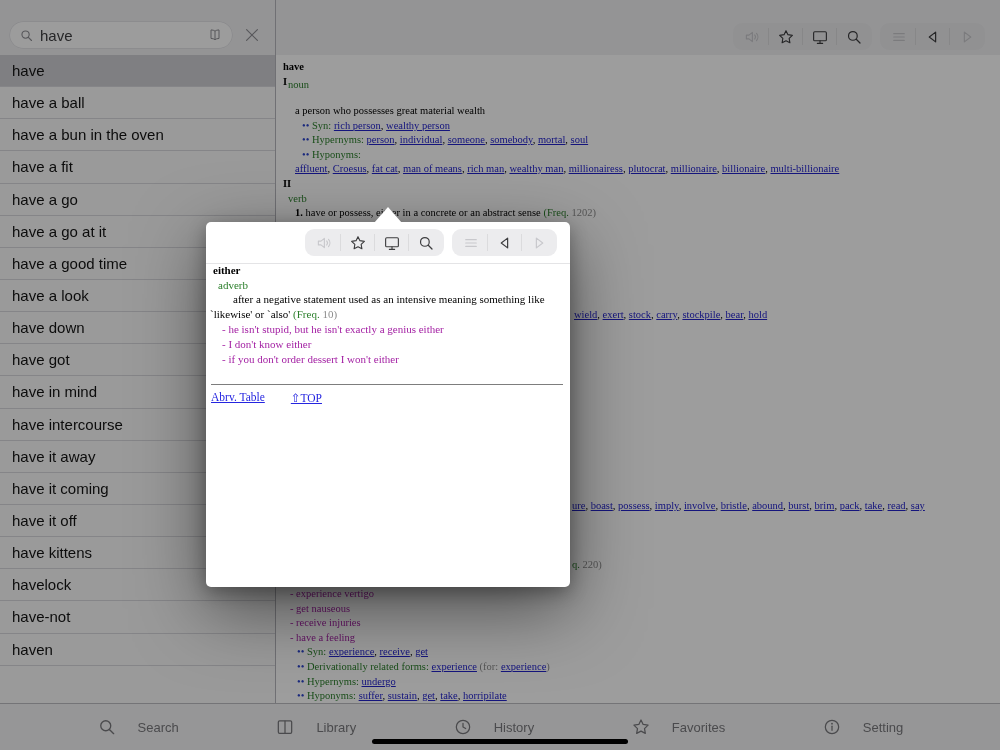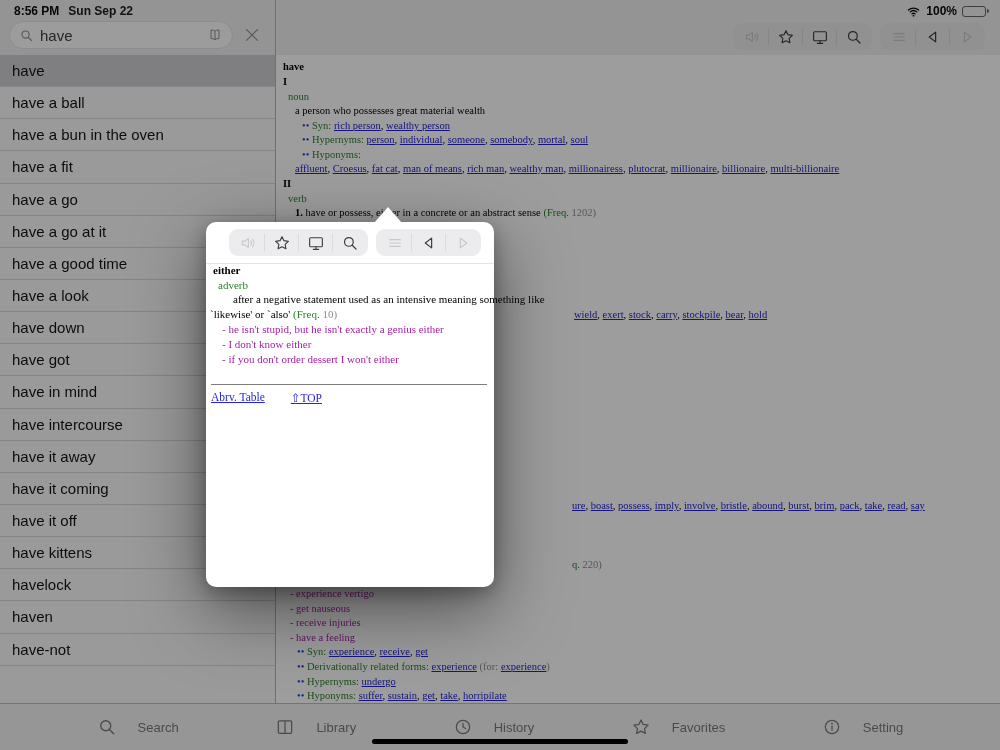--- a/index.html
+++ b/index.html
@@ -62,22 +62,22 @@
   .s-pl{color:#000;}
   
   .tabbar{position:absolute;left:0;right:0;bottom:0;height:47px;background:#f4f4f5;
           border-top:1px solid #bdbdc2;display:flex;justify-content:space-evenly;
           align-items:center;box-sizing:border-box;}
   .tab{display:flex;align-items:center;gap:21px;color:#79797d;font-size:13px;}
   .tab svg{width:20px;height:20px;}
   
   .dim{position:absolute;inset:0;background:rgba(0,0,0,.385);z-index:10;}
   
-  .popup{position:absolute;left:206px;top:222px;width:288px;height:365px;background:#fff;
-         border-radius:10px;z-index:20;
+  .popup{position:absolute;left:206px;top:222px;width:364px;height:365px;background:#fff;
+         border-radius:5px;z-index:20;
          box-shadow:0 22px 70px rgba(0,0,0,.5),0 5px 18px rgba(0,0,0,.3);}
   .popup-arrow{position:absolute;top:-15px;left:168px;width:0;height:0;
                border-left:14px solid transparent;border-right:14px solid transparent;
                border-bottom:16px solid #fff;}
   .popup-toolbar{position:absolute;top:7px;right:13px;}
   .popup-sep{position:absolute;top:41px;left:0;right:0;height:1px;background:#e4e4e6;}
   .popup-body{position:absolute;inset:0;font-family:"Liberation Serif",serif;
               font-size:11px;color:#000;}
   .popup-body .rich-line{line-height:14.5px;}
   .popup-hr{position:absolute;top:162px;left:5px;right:7px;height:1px;background:#7d7d7d;}
@@ -89,34 +89,20 @@
         background:#000;z-index:40;}
 </style>
 </head>
 <body>
 
 <div class="screen">
 
   <div class="base">
     <div class="topstrip"></div>
 
-    <div class="statusbar">
-      <div class="sb-left">
-        <span class="sb-time">8:56 PM</span>
-        <span class="sb-date">Sun Sep 22</span>
-      </div>
-      <div class="sb-right">
-        <svg class="wifi" viewBox="0 0 24 24">
-            <path d="M3.8 9.6a12.5 12.5 0 0116.4 0M6.6 12.7a8.4 8.4 0 0110.8 0M9.4 15.8a4.2 4.2 0 015.2 0" fill="none" stroke="currentColor" stroke-width="2" stroke-linecap="round"></path>
-            <circle cx="12" cy="18.6" r="1.5" fill="currentColor"></circle>
-          </svg>
-        <span>100%</span>
-        <span class="battery"><span class="battery-fill"></span><span class="battery-nub"></span></span>
-      </div>
-    </div>
 
     <div class="search-row">
       <div class="search-field">
         <svg width="15" height="15" viewBox="0 0 24 24">
             <circle cx="10.5" cy="10.5" r="5.8" fill="none" stroke="currentColor" stroke-width="1.8"></circle>
             <path d="M15 15l5 5" stroke="currentColor" stroke-width="1.8" stroke-linecap="round"></path>
           </svg>
         <input class="search-input" value="have" style="">
         <svg width="16" height="16" viewBox="0 0 24 24">
             <path d="M12 6.2C10.5 5 8.5 4.4 6 4.4v12.8c2.5 0 4.5.6 6 1.8 1.5-1.2 3.5-1.8 6-1.8V4.4c-2.5 0-4.5.6-6 1.8zM12 6.2V19" fill="none" stroke="currentColor" stroke-width="1.5" stroke-linejoin="round"></path>
@@ -223,33 +209,33 @@
         <div class="side-row">
           <span class="side-label">have it off</span>
         </div>
         <div class="side-row">
           <span class="side-label">have kittens</span>
         </div>
         <div class="side-row">
           <span class="side-label">havelock</span>
         </div>
         <div class="side-row">
+          <span class="side-label">have-not</span>
+        </div>
+        <div class="side-row">
           <span class="side-label">haven</span>
-        </div>
-        <div class="side-row">
-          <span class="side-label">have-not</span>
         </div>
       </div>
     <div class="vline"></div>
 
     <div class="content-bg"></div>
     <div class="lines-layer">
         <div class="rich-line" style="left: 283px; top: 60px;"><span class="s-b">have</span></div>
         <div class="rich-line" style="left: 283px; top: 75px;"><span class="s-b">I</span></div>
-        <div class="rich-line" style="left: 288px; top: 90px;"><span class="s-g">noun</span></div>
+        <div class="rich-line" style="left: 288px; top: 78px;"><span class="s-g">noun</span></div>
         <div class="rich-line" style="left: 295px; top: 104px;"><span class="s-pl">a person who possesses great material wealth</span></div>
         <div class="rich-line" style="left: 302px; top: 119px;"><span class="s-bl">•• </span><span class="s-g">Syn: </span><span class="s-lk">rich person</span><span class="s-pl">, </span><span class="s-lk">wealthy person</span></div>
         <div class="rich-line" style="left: 302px; top: 133px;"><span class="s-bl">•• </span><span class="s-g">Hypernyms: </span><span class="s-lk">person</span><span class="s-pl">, </span><span class="s-lk">individual</span><span class="s-pl">, </span><span class="s-lk">someone</span><span class="s-pl">, </span><span class="s-lk">somebody</span><span class="s-pl">, </span><span class="s-lk">mortal</span><span class="s-pl">, </span><span class="s-lk">soul</span></div>
         <div class="rich-line" style="left: 302px; top: 148px;"><span class="s-bl">•• </span><span class="s-g">Hyponyms:</span></div>
         <div class="rich-line" style="left: 295px; top: 162px;"><span class="s-lk">affluent</span><span class="s-pl">, </span><span class="s-lk">Croesus</span><span class="s-pl">, </span><span class="s-lk">fat cat</span><span class="s-pl">, </span><span class="s-lk">man of means</span><span class="s-pl">, </span><span class="s-lk">rich man</span><span class="s-pl">, </span><span class="s-lk">wealthy man</span><span class="s-pl">, </span><span class="s-lk">millionairess</span><span class="s-pl">, </span><span class="s-lk">plutocrat</span><span class="s-pl">, </span><span class="s-lk">millionaire</span><span class="s-pl">, </span><span class="s-lk">billionaire</span><span class="s-pl">, </span><span class="s-lk">multi-billionaire</span></div>
         <div class="rich-line" style="left: 283px; top: 177px;"><span class="s-b">II</span></div>
         <div class="rich-line" style="left: 288px; top: 192px;"><span class="s-g">verb</span></div>
         <div class="rich-line" style="left: 295px; top: 206px;"><span class="s-b">1. </span><span class="s-pl">have or possess, either in a concrete or an abstract sense </span><span class="s-g">(Freq.</span><span class="s-gy"> 1202)</span></div>
         <div class="rich-line" style="left: 574px; top: 308px;"><span class="s-lk">wield</span><span class="s-pl">, </span><span class="s-lk">exert</span><span class="s-pl">, </span><span class="s-lk">stock</span><span class="s-pl">, </span><span class="s-lk">carry</span><span class="s-pl">, </span><span class="s-lk">stockpile</span><span class="s-pl">, </span><span class="s-lk">bear</span><span class="s-pl">, </span><span class="s-lk">hold</span></div>
         <div class="rich-line" style="left: 572px; top: 499px;"><span class="s-lk">ure</span><span class="s-pl">, </span><span class="s-lk">boast</span><span class="s-pl">, </span><span class="s-lk">possess</span><span class="s-pl">, </span><span class="s-lk">imply</span><span class="s-pl">, </span><span class="s-lk">involve</span><span class="s-pl">, </span><span class="s-lk">bristle</span><span class="s-pl">, </span><span class="s-lk">abound</span><span class="s-pl">, </span><span class="s-lk">burst</span><span class="s-pl">, </span><span class="s-lk">brim</span><span class="s-pl">, </span><span class="s-lk">pack</span><span class="s-pl">, </span><span class="s-lk">take</span><span class="s-pl">, </span><span class="s-lk">read</span><span class="s-pl">, </span><span class="s-lk">say</span></div>

